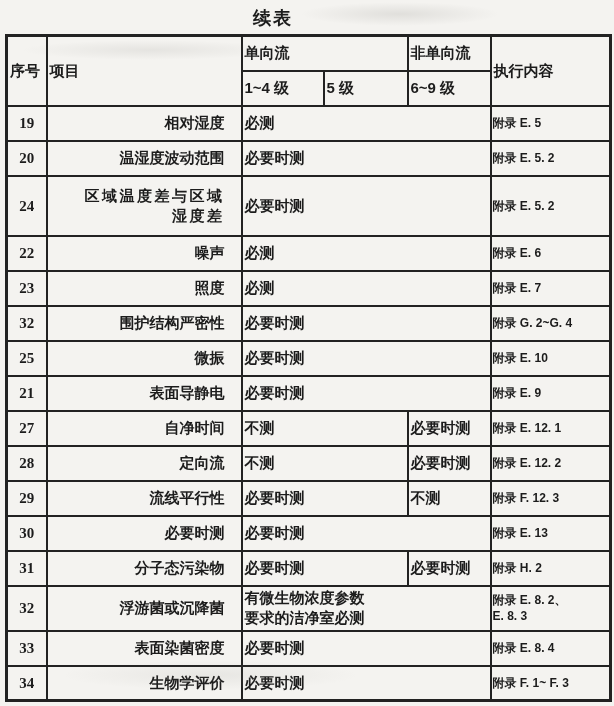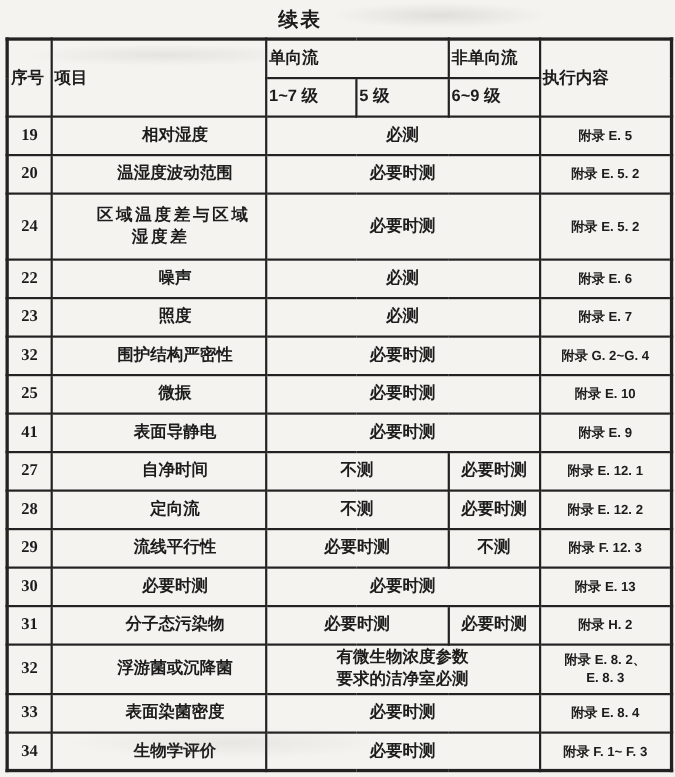--- a/index.html
+++ b/index.html
@@ -59,29 +59,29 @@
   tbody tr{height:35px;}
   tbody tr.tall21{height:60px;}
   tbody tr.tall32{height:40px;}
 
   td.no{
     text-align:center;
     font-family:"Liberation Serif","DejaVu Serif",serif;
     font-size:15px;
   }
   td.item{
-    text-align:center;
+    text-align:right;
     padding-left:8px;
-    padding-right:4px;
+    padding-right:16px;
     text-indent:26px;
     border-radius:16px;
   }
   td.item.spread{letter-spacing:2.5px;text-indent:24px;}
   td.flow,td.exec{
-    text-align:center;
+    text-align:left;
     white-space:pre-line;
   }
   td.exec{font-size:12px;padding-left:1px;padding-right:1px;}
 </style>
 </head>
 <body>
 
 <div class="smudge s1"></div>
 <div class="smudge s2"></div>
 <div class="smudge s3"></div>
@@ -99,21 +99,21 @@
   </colgroup>
   <thead>
     <tr>
       <th rowspan="2">序号</th>
       <th rowspan="2">项目</th>
       <th colspan="2">单向流</th>
       <th>非单向流</th>
       <th rowspan="2">执行内容</th>
     </tr>
     <tr>
-      <th>1~7 级</th>
+      <th>1~4 级</th>
       <th>5 级</th>
       <th>6~9 级</th>
     </tr>
   </thead>
   <tbody id="table-body">
       <tr>
         <td class="no">19</td>
         <td class="item">相对湿度</td>
         <td class="flow" colspan="3">必测</td>
         <td class="exec">附录 E. 5</td>
@@ -148,21 +148,21 @@
         <td class="flow" colspan="3">必要时测</td>
         <td class="exec">附录 G. 2~G. 4</td>
       </tr>
       <tr>
         <td class="no">25</td>
         <td class="item">微振</td>
         <td class="flow" colspan="3">必要时测</td>
         <td class="exec">附录 E. 10</td>
       </tr>
       <tr>
-        <td class="no">41</td>
+        <td class="no">21</td>
         <td class="item">表面导静电</td>
         <td class="flow" colspan="3">必要时测</td>
         <td class="exec">附录 E. 9</td>
       </tr>
       <tr>
         <td class="no">27</td>
         <td class="item">自净时间</td>
         <td class="flow" colspan="2">不测</td>
         <td class="flow">必要时测</td>
         <td class="exec">附录 E. 12. 1</td>

